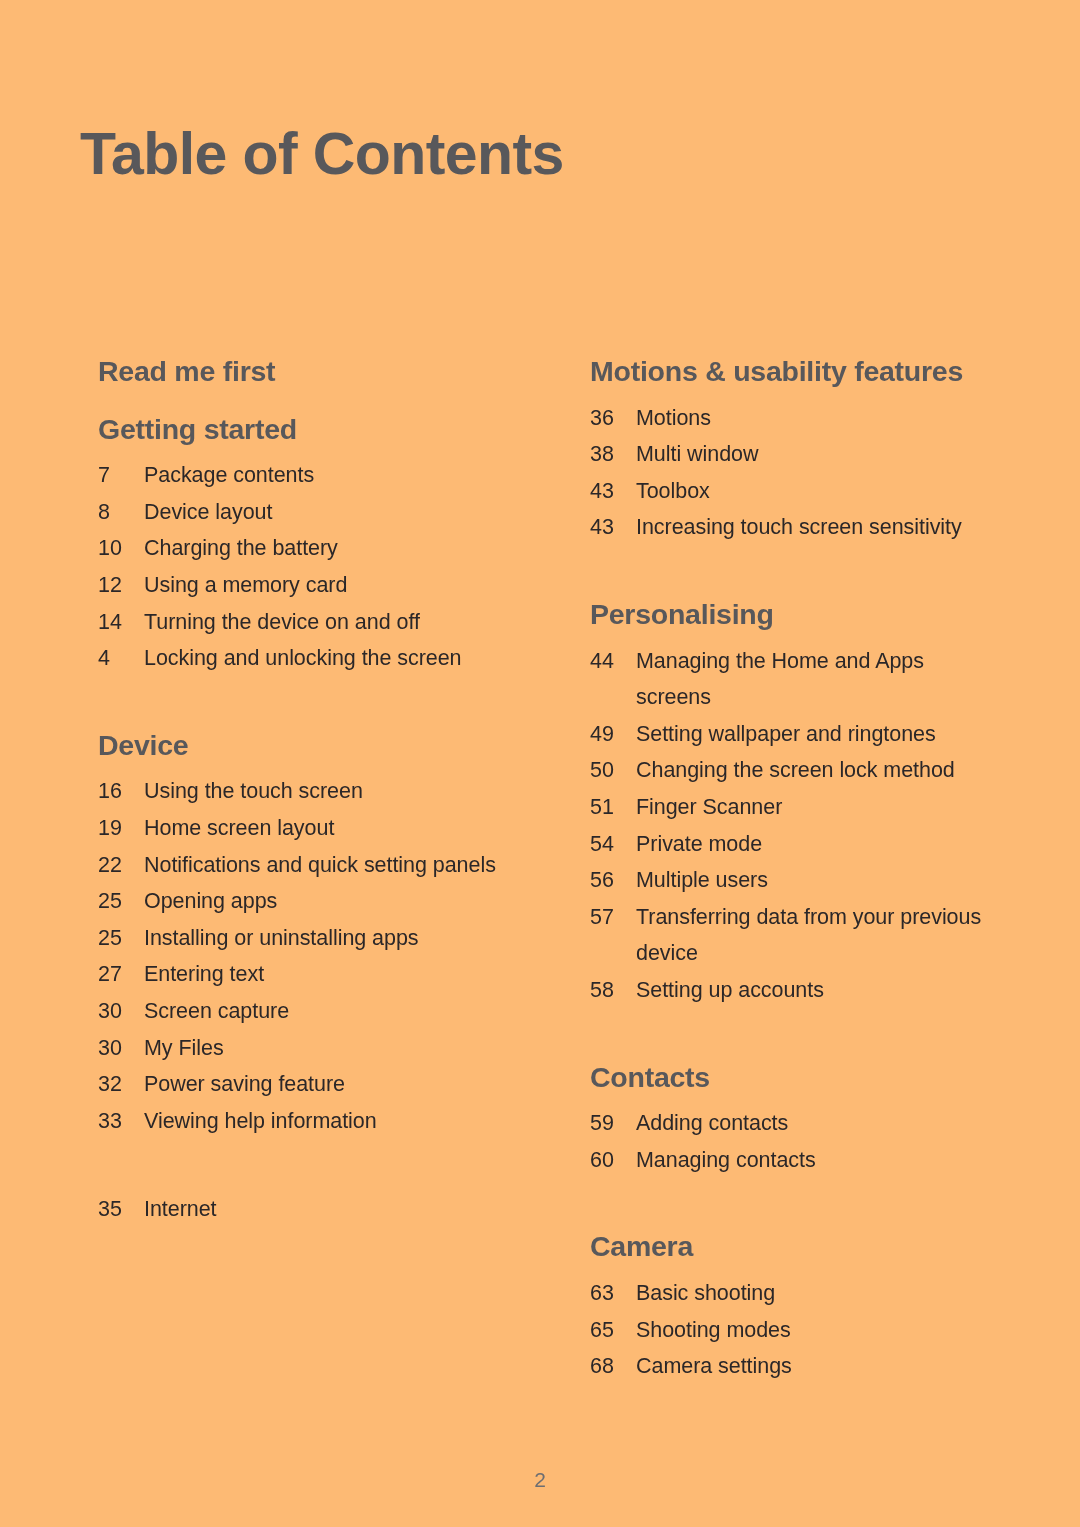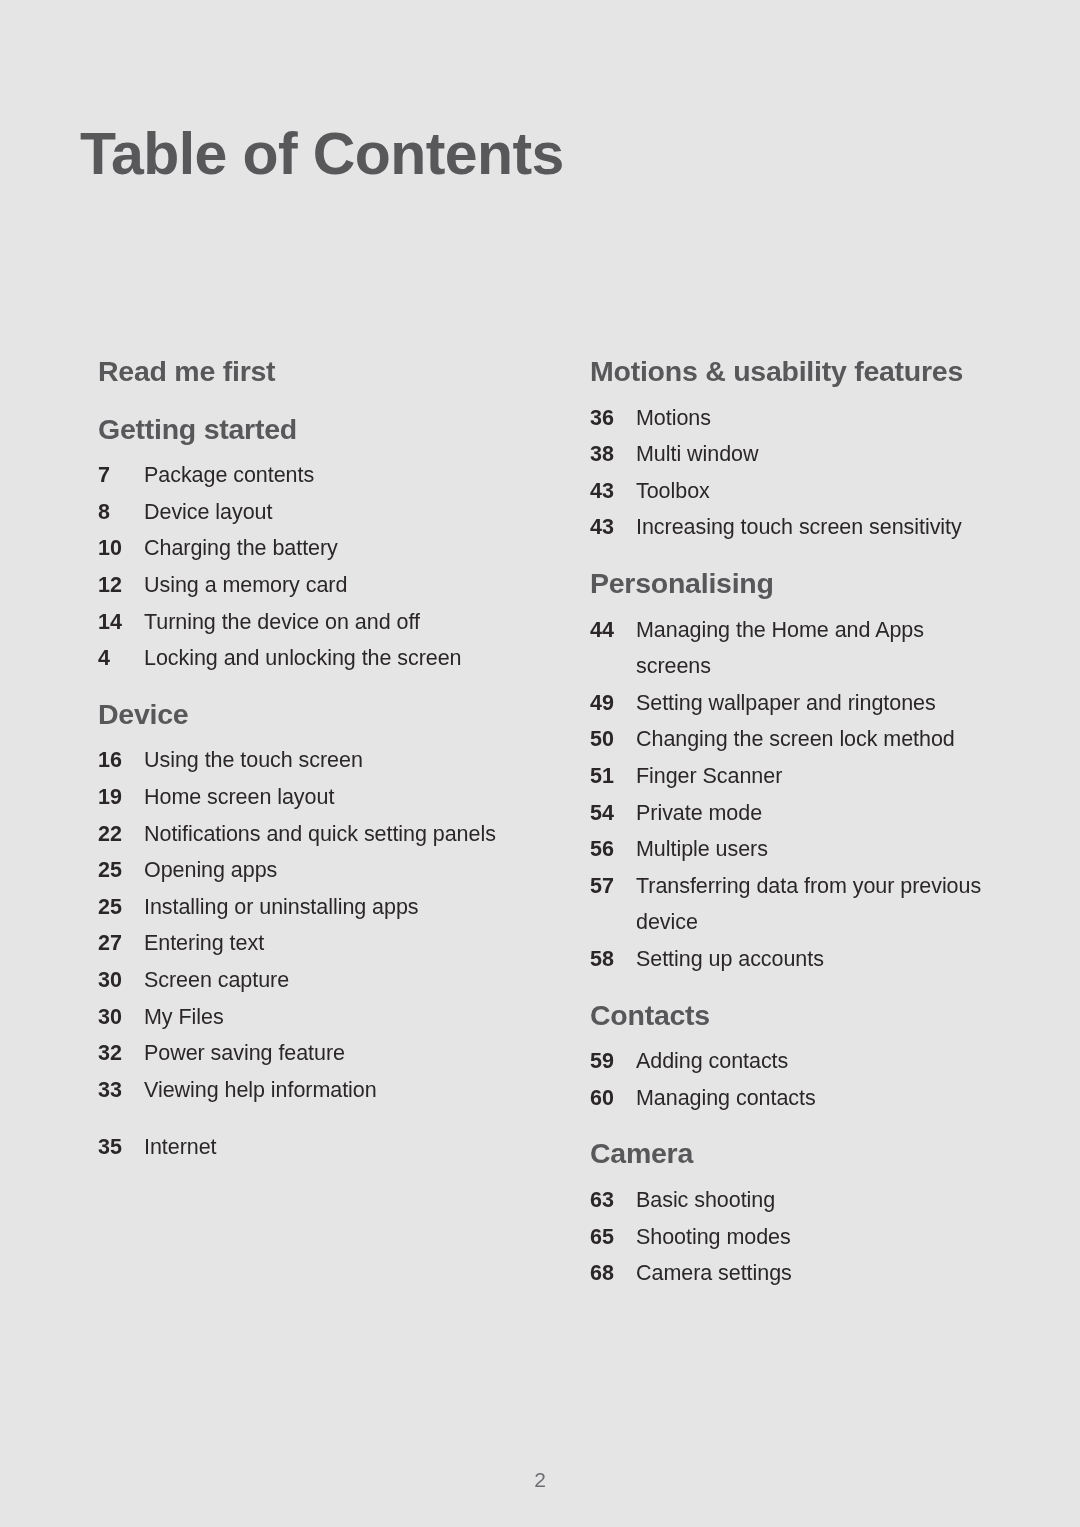--- a/index.html
+++ b/index.html
@@ -11,21 +11,21 @@
     width: 1080px;
     height: 1527px;
     position: relative;
     font-family: "Liberation Sans", sans-serif;
     -webkit-font-smoothing: antialiased;
   }
 
   .page {
     position: absolute;
     inset: 0;
-    background: #e5e5e5;
+    background: #fdba74;
   }
 
   
   .page-title {
     position: absolute;
     left: 80px;
     top: 124px;
     font-size: 59px;
     font-weight: bold;
     color: #58585b;
@@ -55,21 +55,21 @@
     width: 520px;
     padding-left: 84px;
     padding-right: 40px;
   }
 
   
   .section {
     margin: 0;
   }
   .section + .section {
-    margin-top: 21px;
+    margin-top: 52px;
   }
   .section-empty + .section {
     margin-top: 24px;
   }
 
   .section-heading {
     font-size: 28.5px;
     font-weight: bold;
     color: #58585b;
     letter-spacing: -0.25px;
@@ -90,21 +90,20 @@
     font-size: 21.5px;
     color: #2b2728;
     line-height: 36.6px;
     letter-spacing: -0.05px;
   }
   .entry-page {
     flex: 0 0 auto;
     width: 46px;
     text-align: left;
     color: #2b2728;
-    font-weight: bold;
   }
   .entry-title {
     flex: 1 1 auto;
     color: #2b2728;
   }
 
   
   .page-number {
     position: absolute;
     left: 0;

